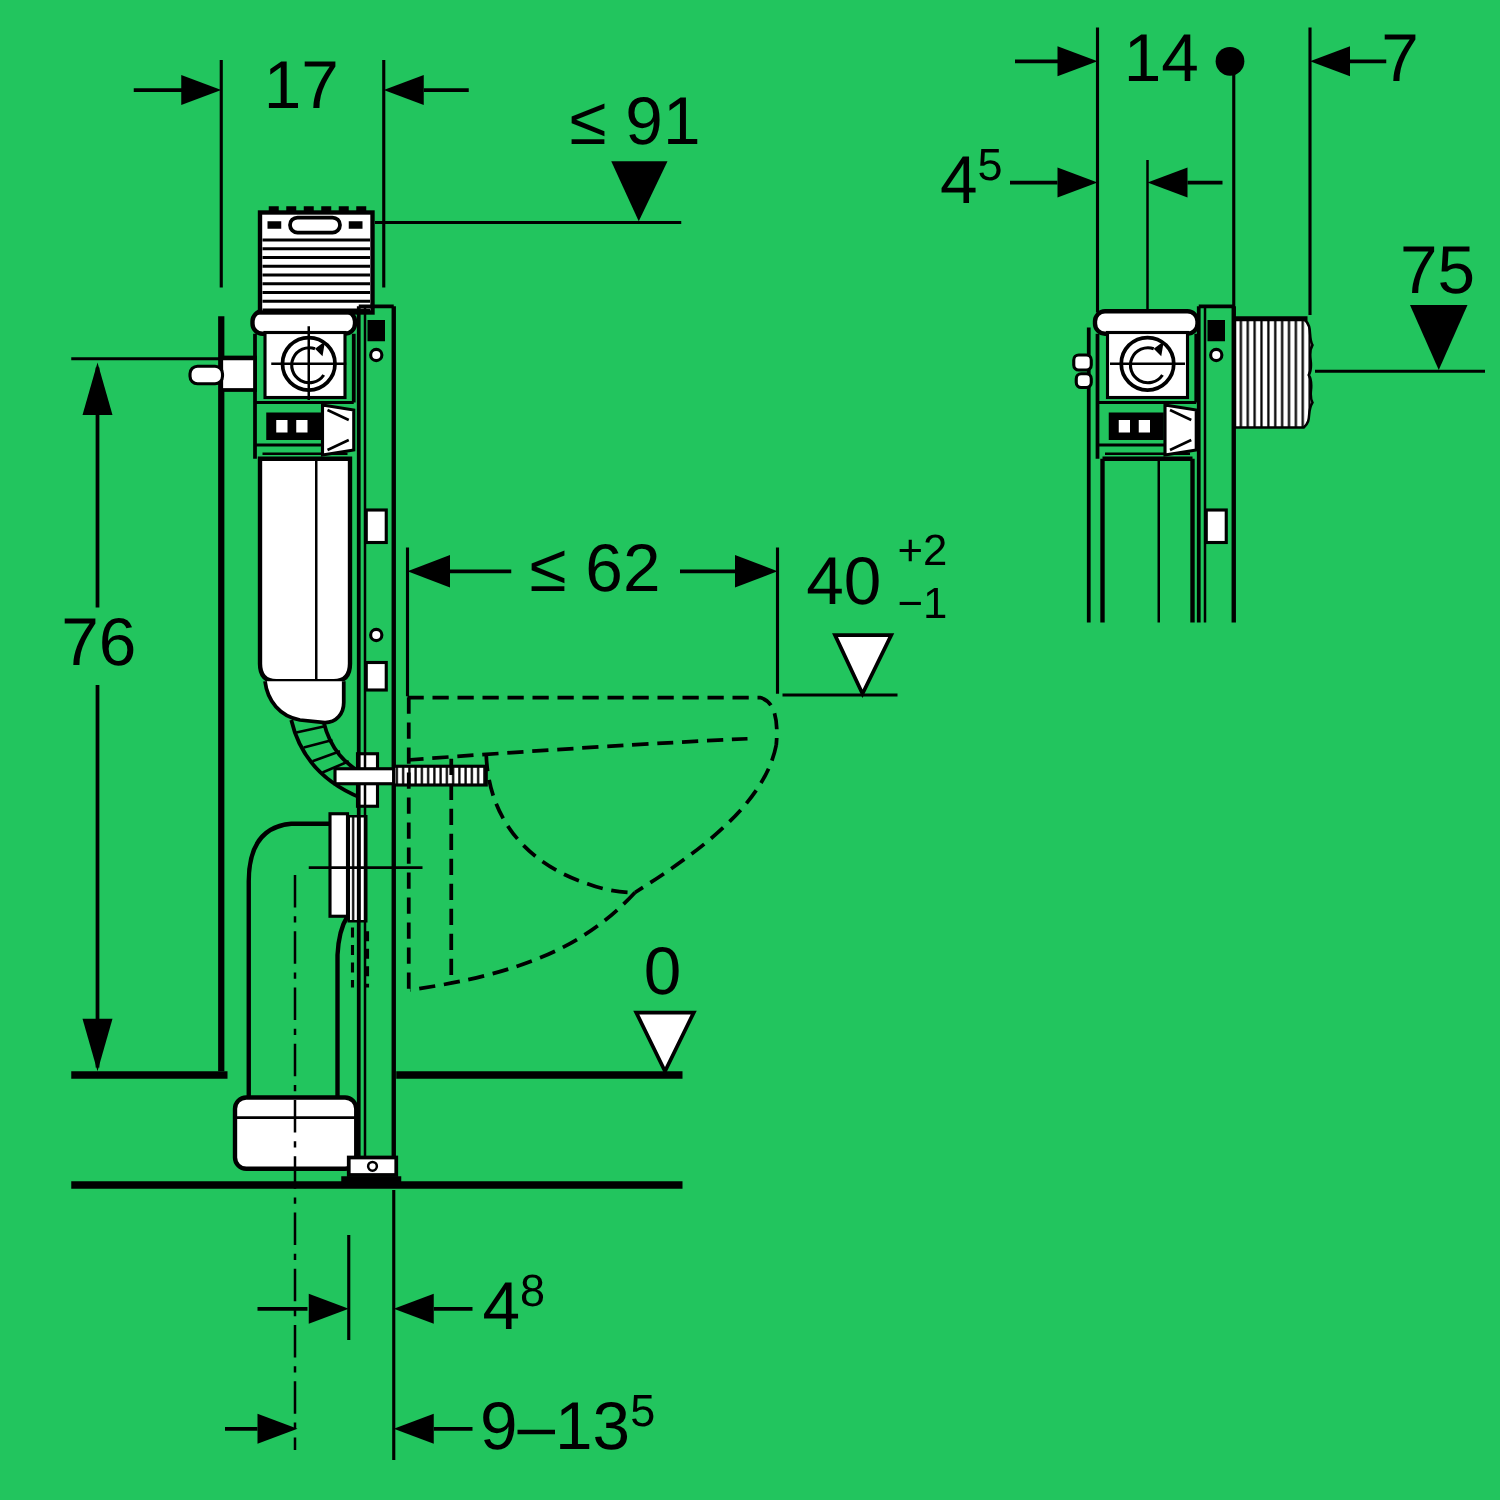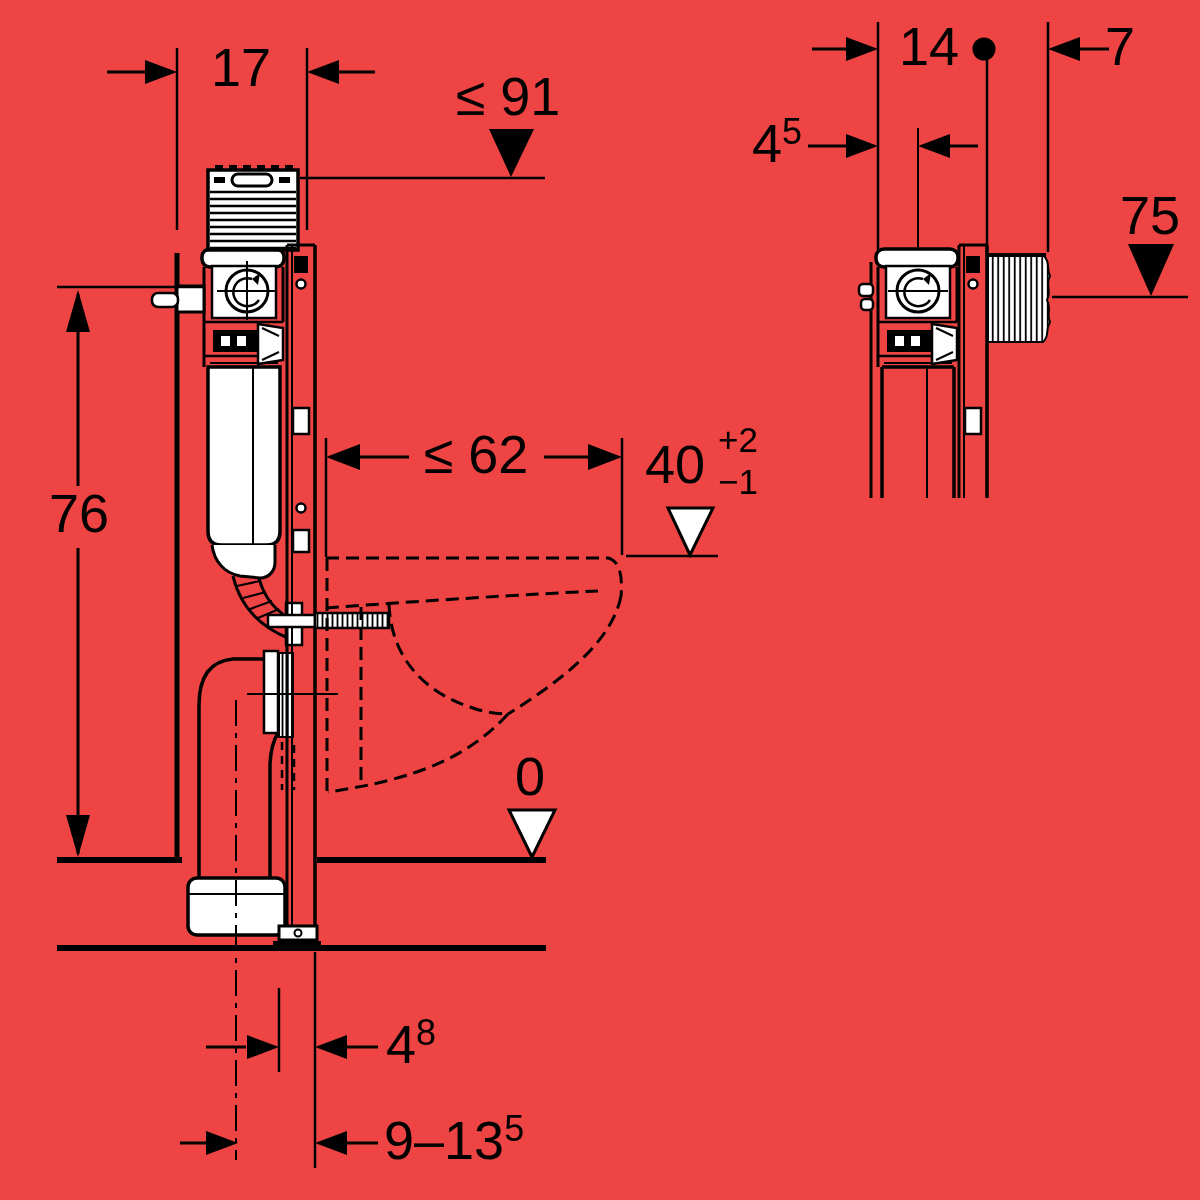--- a/index.html
+++ b/index.html
@@ -1,16 +1,16 @@
 <!DOCTYPE html>
 <html><head>
 <meta charset="utf-8">
 <style>
   html,body{margin:0;padding:0;background:#ffffff;}
-  .page{width:1200px;height:1200px;position:relative;background:#ef4444;overflow:hidden;}
+  .page{width:1200px;height:1200px;position:relative;background:#22c55e;overflow:hidden;}
   svg{display:block;}
   text{font-family:"Liberation Sans","DejaVu Sans",sans-serif;fill:#000;}
   .dim{font-size:54px;}
   .sup{font-size:36px;}
   .tol{font-size:35px;}
 </style>
 </head>
 <body>
 
 <div class="page">

